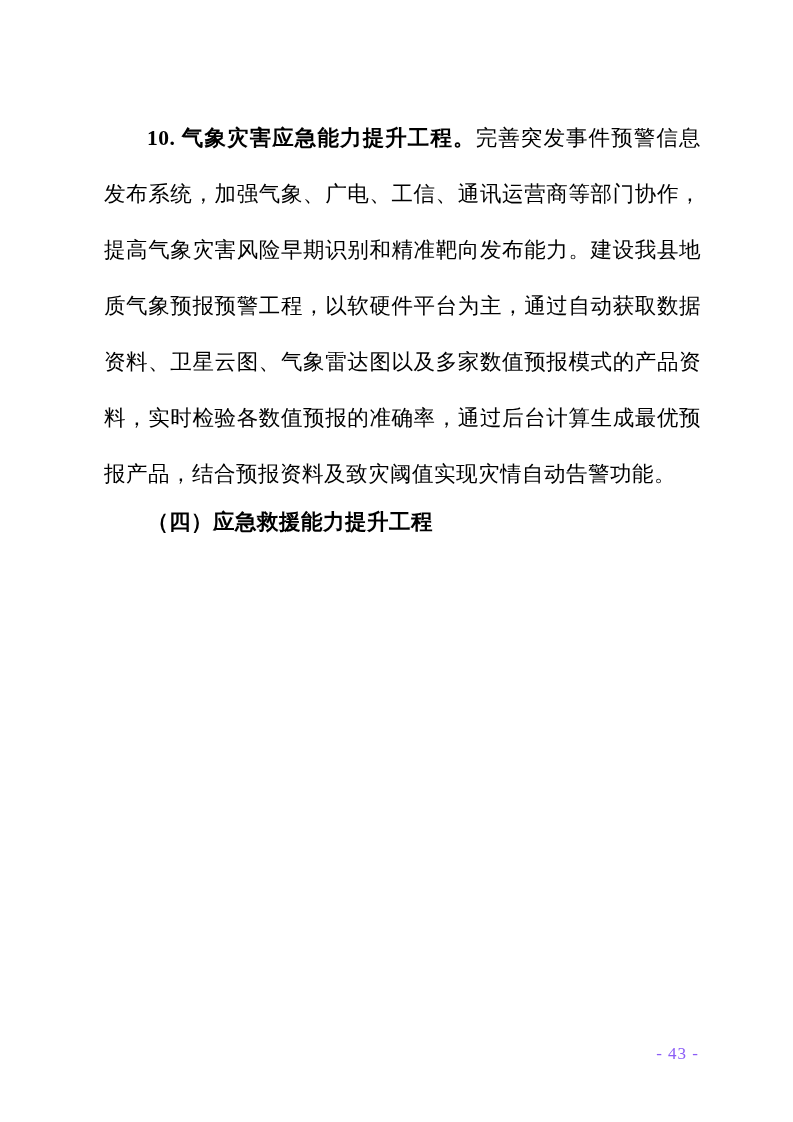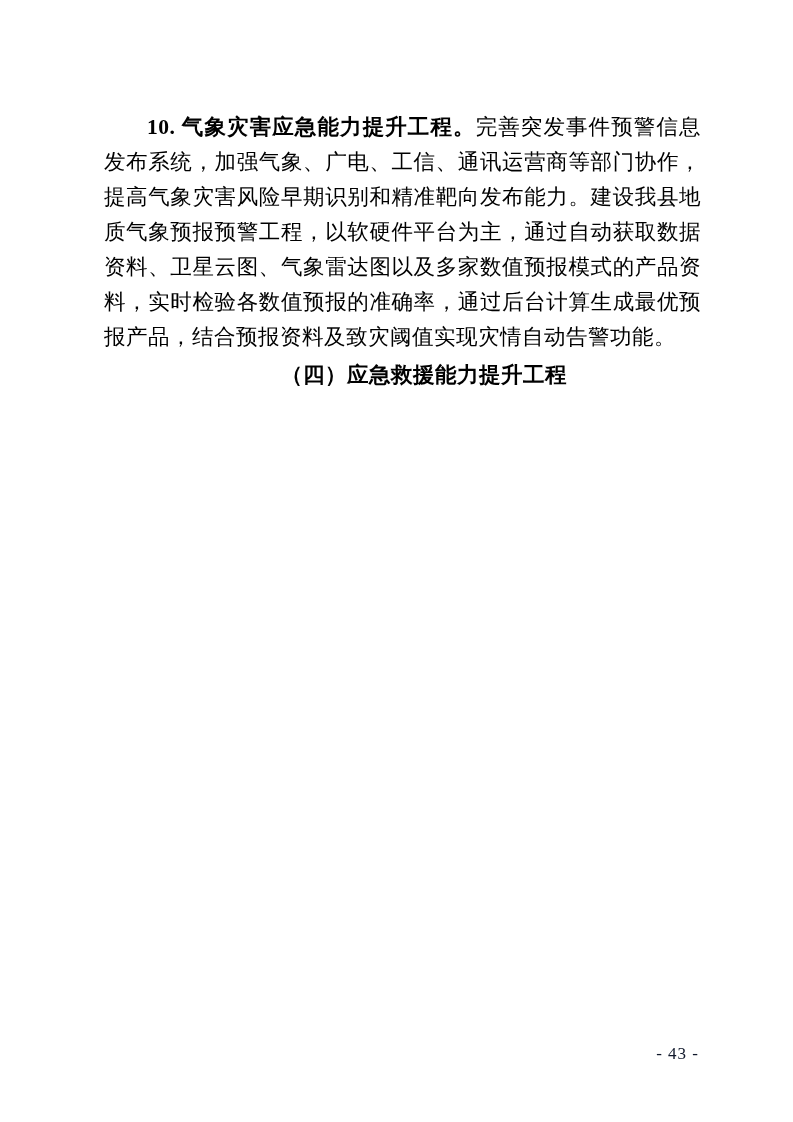--- a/index.html
+++ b/index.html
@@ -18,46 +18,45 @@
   }
   .content {
     position: absolute;
     left: 104px;
     top: 110px;
     width: 597px;
   }
   .para {
     margin: 0;
     font-size: 21.5px;
-    line-height: 35px;
+    line-height: 56px;
     text-align: justify;
     text-justify: inter-ideograph;
     text-indent: 2em;
     letter-spacing: 0.5px;
   }
   .para .lead {
     font-weight: bold;
   }
   .section-heading {
     margin: 0;
     font-size: 21.5px;
     line-height: 40px;
     text-indent: 2em;
     font-weight: bold;
     letter-spacing: 0.5px;
-    text-align: center;
   }
   .page-number {
     position: absolute;
     right: 94px;
     bottom: 58px;
     font-size: 17px;
     line-height: 20px;
     letter-spacing: 1px;
-    color: #0f172a;
+    color: #8b5cf6;
     margin-left: 44px;
   }
 </style>
 </head>
 <body>
 
 <div class="page">
   <div class="content">
 
     <p class="para">

